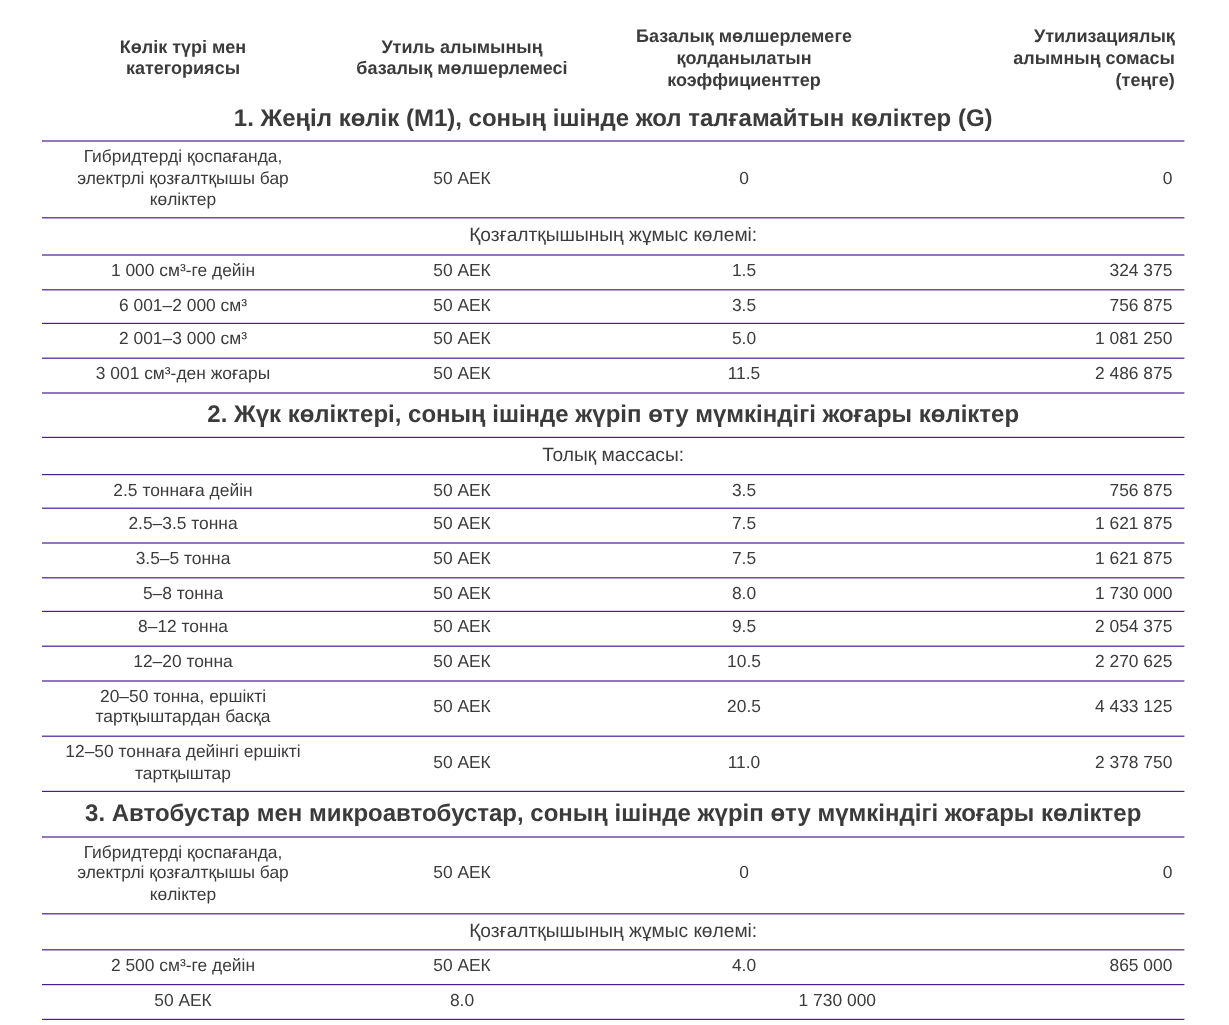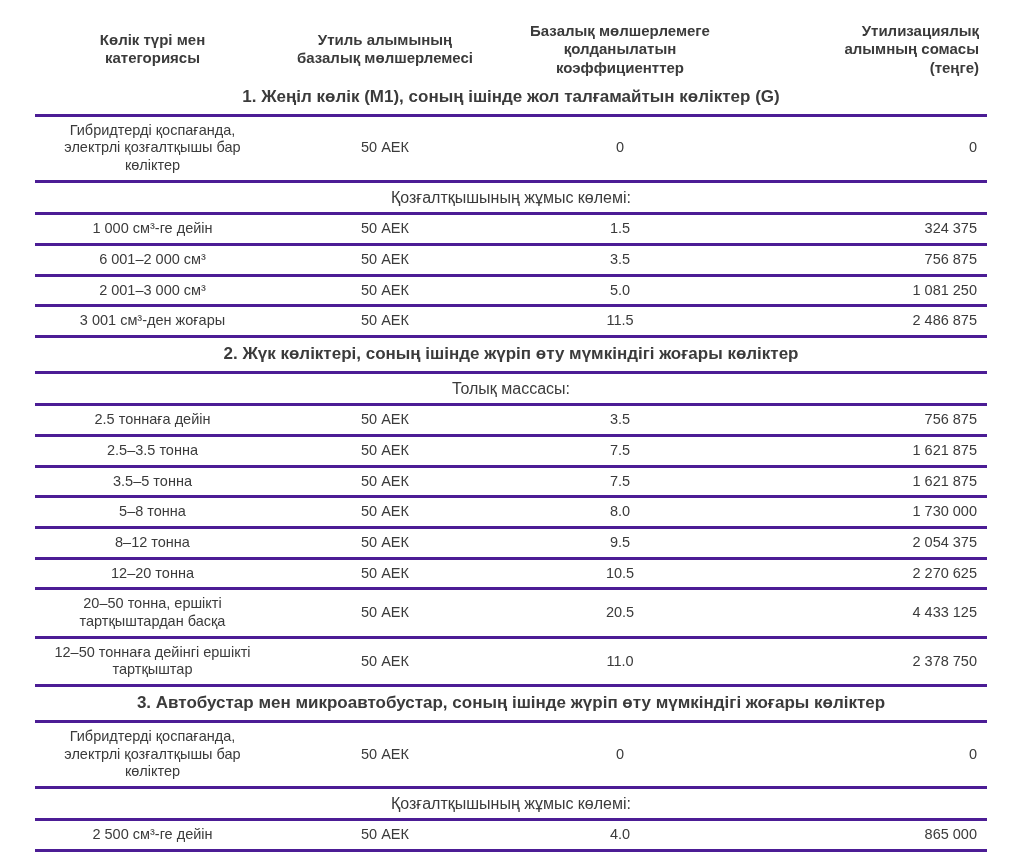--- a/index.html
+++ b/index.html
@@ -26,26 +26,26 @@
     text-align: center; display: flex; justify-content: center;
   }
   .thead .hcell.right { justify-content: flex-end; text-align: right; padding-right: 8px; }
   .thead .hcell .hinner { display: inline-block; }
   .hcell.c1 .hinner { max-width: 150px; }
   .hcell.c2 .hinner { max-width: 190px; }
   .hcell.c3 .hinner { max-width: 200px; }
   .hcell.c4 .hinner { max-width: 160px; }
 
   
-  .tbody > .trow { border-top: 3px solid #4c1d95; }
+  .tbody > .trow { border-top: 1px solid #4c1d95; }
   .tbody > .trow:first-child { border-top: none; }
   .tbody > .trow:last-child { border-bottom: 1px solid #c8c8c8; }
 
   .section-title {
-    font-weight: bold; font-size: 17px; text-align: center;
+    font-weight: bold; font-size: 20px; text-align: center;
     padding: 6px 0; line-height: 1.22;
   }
   .subsection {
     font-size: 16px; text-align: center; padding: 5px 0; line-height: 1.22;
   }
   .cell {
     font-size: 14.5px; line-height: 1.22; padding: 5px 0;
     text-align: center;
   }
   .cell.cat { padding-left: 18px; padding-right: 18px; }

